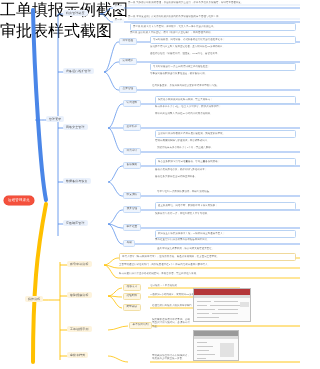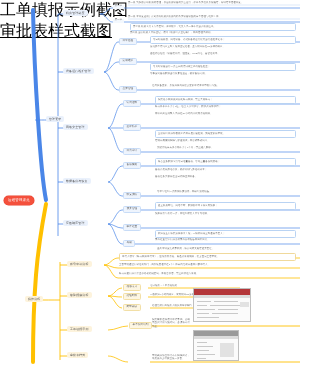--- a/index.html
+++ b/index.html
@@ -287,15 +287,15 @@
     <div class="tb-tool"></div>
     <div class="tb-body">
       <div class="cell" style="left:3px; top:3px; width:10px;"></div>
       <div class="cell" style="left:3px; top:7px; width:16px;"></div>
       <div class="cell" style="left:3px; top:11px; width:12px;"></div>
       <div class="cell" style="left:3px; top:15px; width:18px;"></div>
       <div class="cell" style="left:3px; top:19px; width:9px;"></div>
       <div class="blk" style="left:26px; top:4px; width:14px; height:14px;"></div>
     </div>
   </div>
-  <div class="callout" style="left:242px; top:340px;text-decoration:underline;">审批表样式截图</div>
+  <div class="callout" style="left:242px; top:340px;">审批表样式截图</div>
 
 </div>
 
 </body></html>

